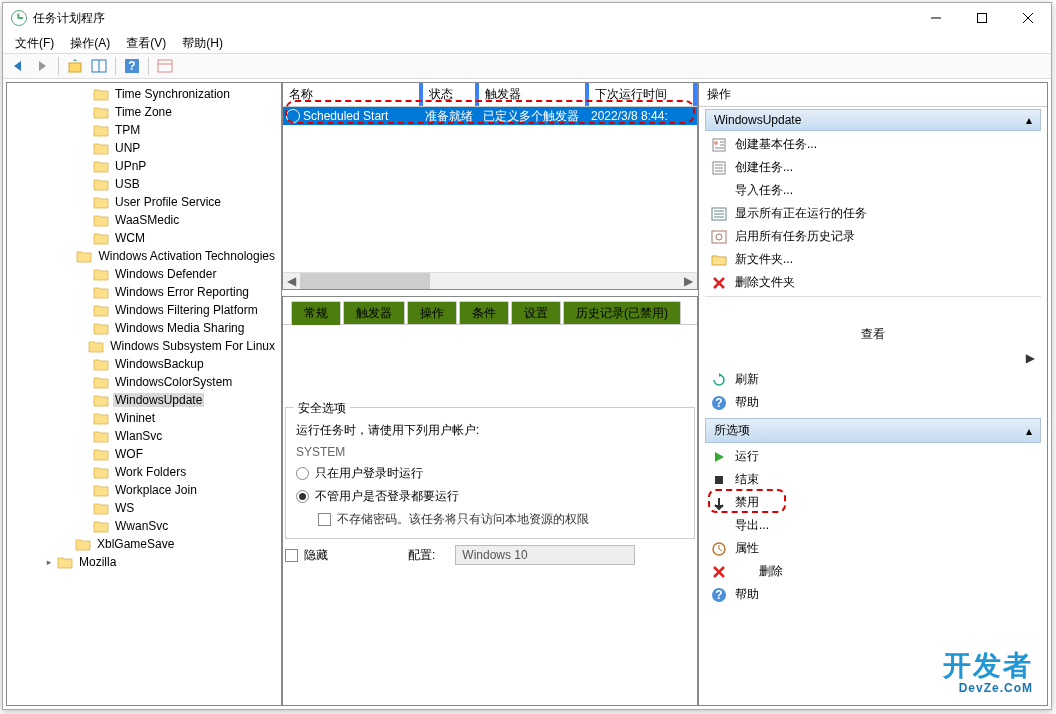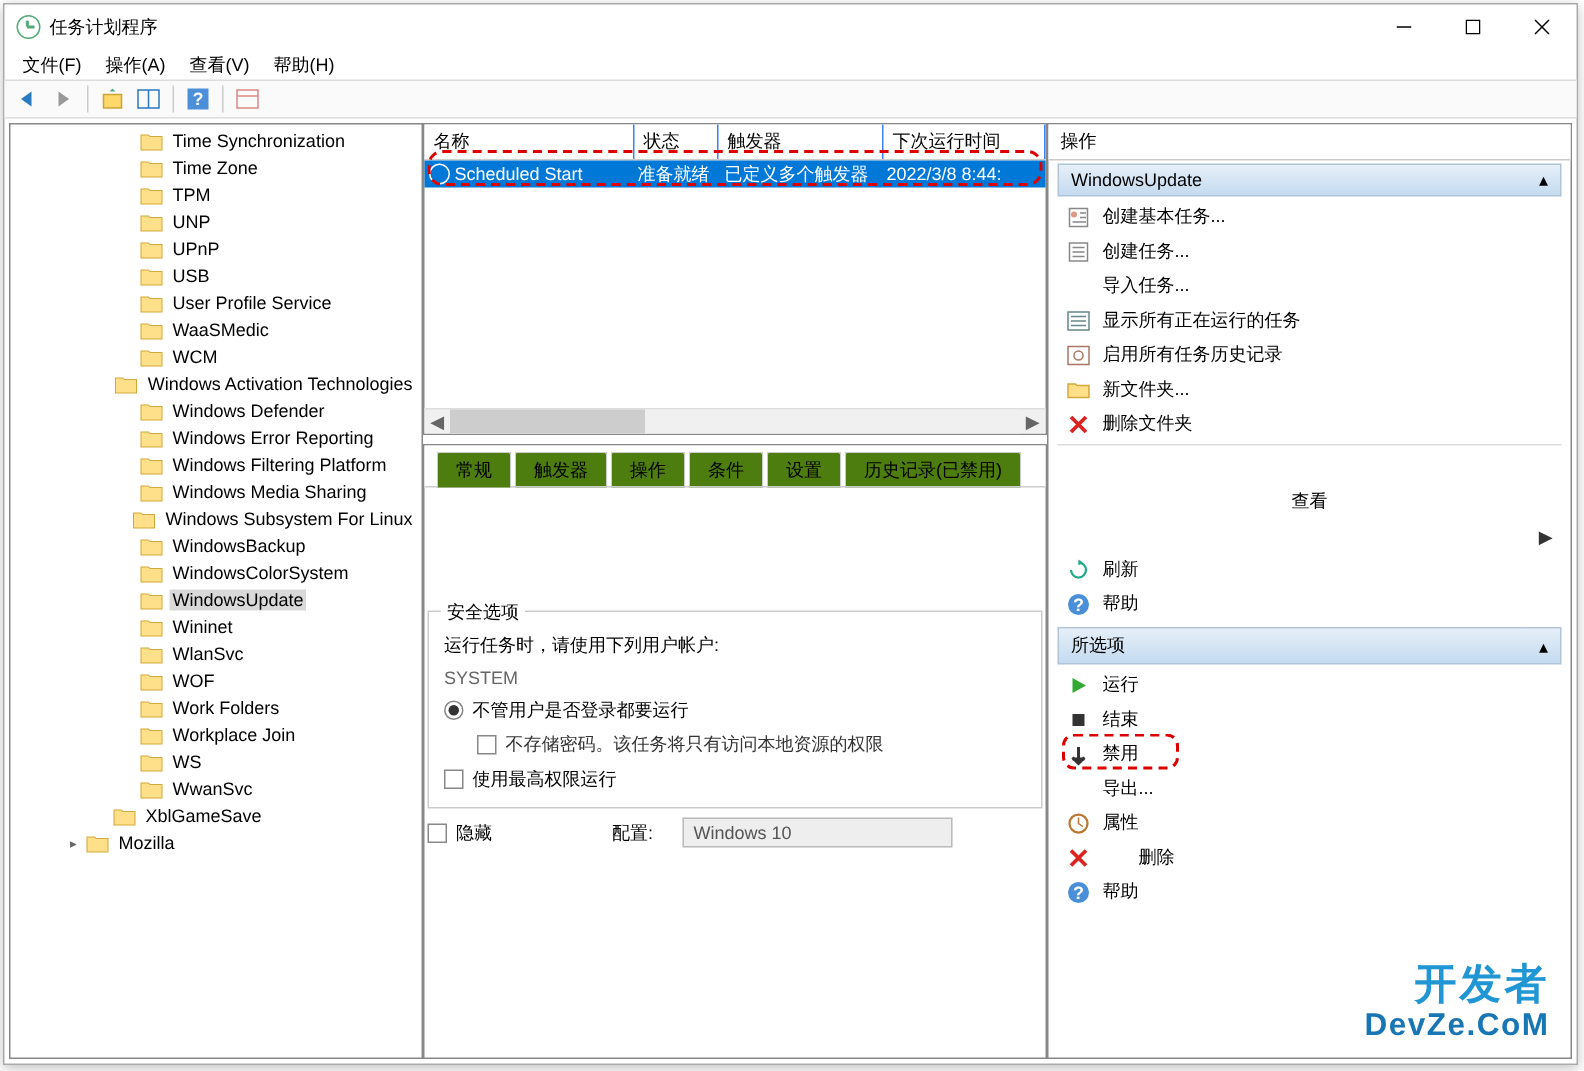--- a/index.html
+++ b/index.html
@@ -34,21 +34,21 @@
 .tree-node .twisty { width: 12px; display: inline-block; text-align: center; color: #666; font-size: 9px; }
 .folder-icon { width: 16px; height: 13px; margin: 0 4px 0 2px; position: relative; flex-shrink: 0; }
 .folder-icon svg { width: 16px; height: 13px; }
 .tree-node.selected .label { background: #d9d9d9; padding: 0 2px; }
 .tree-node .label { padding: 0 2px; }
 
 
 .mid-panel { flex: 1; display: flex; flex-direction: column; margin: 3px 0; gap: 6px; }
 .task-list { border: 1px solid #888; height: 208px; display: flex; flex-direction: column; position: relative; }
 .task-header { display: flex; background: #fff; border-bottom: 1px solid #ccc; }
-.task-header .col { border-right: 1px solid #3b82f6; padding: 3px 6px; }
+.task-header .col { border-right: 4px solid #3b82f6; padding: 3px 6px; }
 .task-row-wrap { flex: 1; position: relative; }
 .task-row { display: flex; background: #0078d7; color: #fff; height: 18px; align-items: center; }
 .task-row .clock { width: 14px; height: 14px; border: 1px solid #fff; border-radius: 50%; margin: 0 3px; flex-shrink: 0; }
 .task-row .cell { white-space: nowrap; overflow: hidden; }
 .red-box1 { position: absolute; border: 2px dashed #d00; left: 2px; right: 2px; top: 17px; height: 24px; border-radius: 10px; pointer-events: none; }
 .hscroll { height: 17px; background: #f0f0f0; border-top: 1px solid #ddd; display: flex; }
 .hscroll .arrow { width: 17px; display: flex; align-items: center; justify-content: center; color: #666; }
 .hscroll .track { flex: 1; background: #f0f0f0; }
 .hscroll .thumb { width: 130px; height: 100%; background: #cdcdcd; }
 
@@ -74,21 +74,21 @@
 .action-header { background: linear-gradient(#e6eff8, #c4dbf0); padding: 3px 8px; display: flex; align-items: center; justify-content: space-between; border: 1px solid #b0c4d8; margin-bottom: 2px; }
 .action-item { display: flex; align-items: center; padding: 3px 6px; gap: 8px; }
 .action-item .arrow { margin-left: auto; color: #333; }
 .action-sep { height: 1px; background: #ddd; margin: 2px 0; }
 .action-icon { width: 16px; height: 16px; display: flex; align-items: center; justify-content: center; flex-shrink: 0; }
 .red-box2 { border: 2px dashed #d00; border-radius: 8px; position: absolute; left: 3px; width: 78px; height: 24px; pointer-events: none; }
 
 
 .watermark { position: absolute; right: 14px; bottom: 10px; text-align: right; color: #2196d4; line-height: 1.1; pointer-events: none; }
 .watermark .cn { font-size: 28px; font-weight: bold; letter-spacing: 2px; }
-.watermark .en { font-size: 21px; font-weight: bold; color: #1976b5; letter-spacing: 1px; }
+.watermark .en { font-size: 12px; font-weight: bold; color: #1976b5; letter-spacing: 1px; }
 
 
 .tree-panel::-webkit-scrollbar, .tab-body::-webkit-scrollbar, .actions-body::-webkit-scrollbar { width: 17px; }
 .tree-panel::-webkit-scrollbar-thumb, .tab-body::-webkit-scrollbar-thumb, .actions-body::-webkit-scrollbar-thumb { background: #cdcdcd; }
 .tree-panel::-webkit-scrollbar-track, .tab-body::-webkit-scrollbar-track, .actions-body::-webkit-scrollbar-track { background: #f0f0f0; }
 .tree-panel::-webkit-scrollbar-button, .tab-body::-webkit-scrollbar-button, .actions-body::-webkit-scrollbar-button { background: #f0f0f0; height: 17px; }
 </style>
 </head>
 <body>
 
@@ -420,30 +420,30 @@
           <div class="tab">条件</div>
           <div class="tab">设置</div>
           <div class="tab">历史记录(已禁用)</div>
         </div>
         <div class="tab-body">
           <div class="fieldset">
             <span class="fieldset-title">安全选项</span>
             <div class="field-line">运行任务时，请使用下列用户帐户:</div>
             <div class="field-line" style="color:#666">SYSTEM</div>
             <div class="field-line">
+                <span class="radio"></span>
+                <span>只在用户登录时运行</span>
+              </div>
+            <div class="field-line">
                 <span class="radio checked"></span>
                 <span>不管用户是否登录都要运行</span>
               </div>
             <div class="field-line sub-indent">
                 <span class="checkbox"></span>
                 <span>不存储密码。该任务将只有访问本地资源的权限</span>
-              </div>
-            <div class="field-line">
-                <span class="checkbox"></span>
-                <span>使用最高权限运行</span>
               </div>
           </div>
           <div class="bottom-row">
             <div style="display:flex;align-items:center;">
                 <span class="checkbox"></span>
                 <span>隐藏</span>
               </div>
             <span style="margin-left:60px">配置:</span>
             <div class="combo">Windows 10</div>
           </div>

